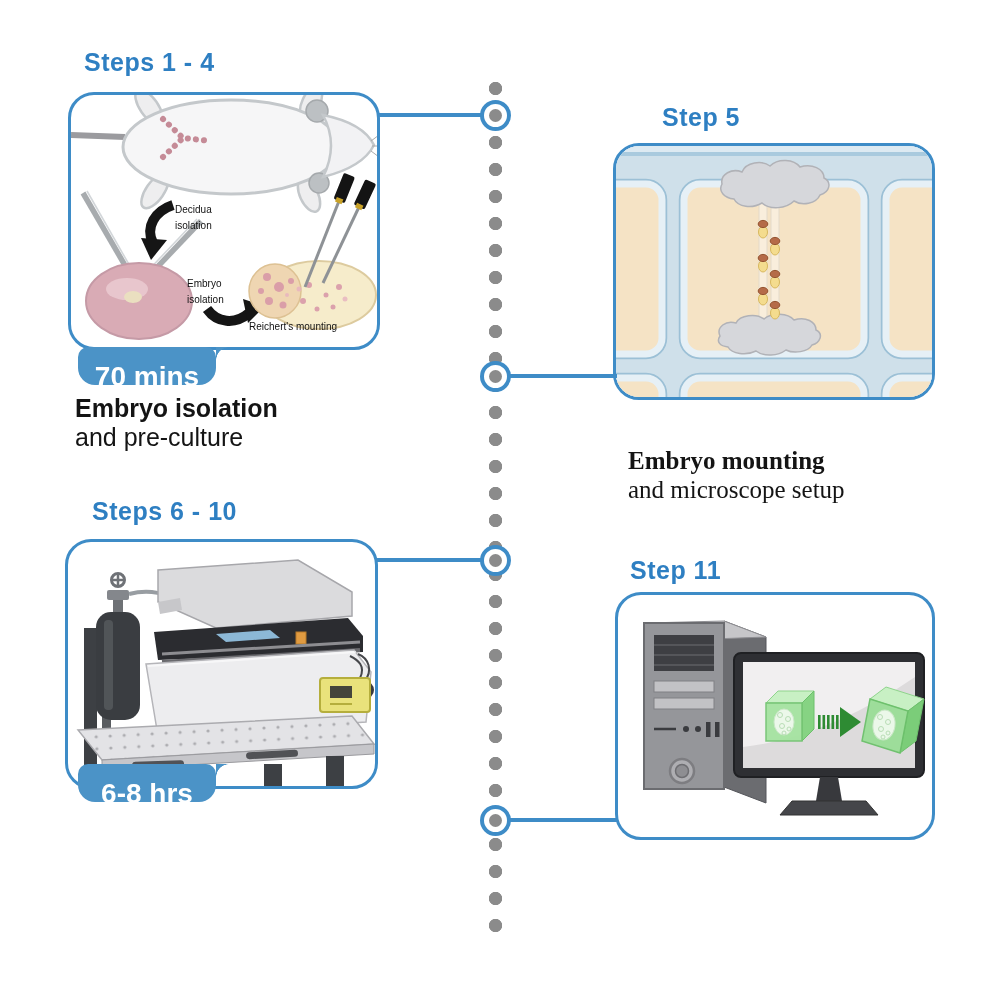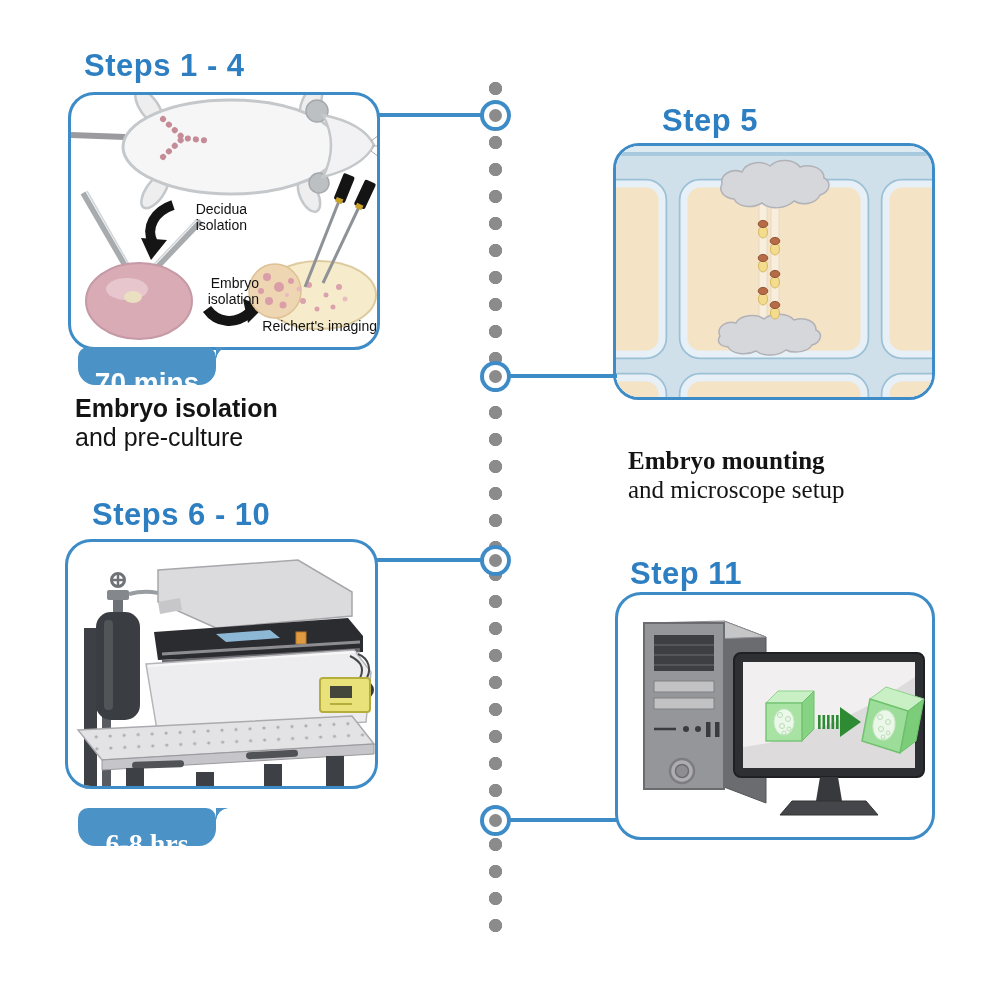--- a/index.html
+++ b/index.html
@@ -22,33 +22,33 @@
   .connector{position:absolute;height:4px;background:var(--border-blue);z-index:2;}
   .ring{position:absolute;width:31px;height:31px;border:4.5px solid var(--border-blue);
     border-radius:50%;background:#fff;z-index:3;}
   .ring::after{content:"";position:absolute;left:50%;top:50%;width:13px;height:13px;
     margin:-6.5px 0 0 -6.5px;border-radius:50%;background:var(--dot-gray);}
 
   
   .panel{position:absolute;border:3.5px solid var(--border-blue);border-radius:26px;
     background:#fff;overflow:hidden;z-index:1;}
   .panel .ill{position:absolute;inset:0;width:100%;height:100%;}
-  .panel-title{position:absolute;font-size:31px;font-weight:bold;color:var(--accent);
+  .panel-title{position:absolute;font-size:25px;font-weight:bold;color:var(--accent);
     letter-spacing:.5px;z-index:2;}
-  .badge{position:absolute;min-width:138px;height:38px;padding:17px 16px;background:var(--badge-blue);
+  .badge{position:absolute;min-width:138px;height:38px;padding:11px 16px;background:var(--badge-blue);
     border-radius:10px 10px 17px 17px;color:#fff;font-size:28px;font-weight:bold;
     text-align:center;line-height:37px;z-index:4;}
   .badge::after{content:"";position:absolute;right:-13px;top:0;width:13px;height:13px;
     background:radial-gradient(circle at 100% 100%,rgba(0,0,0,0) 12.5px,var(--badge-blue) 13px);}
   .caption{position:absolute;color:var(--ink);font-size:25px;line-height:29px;z-index:2;}
   .cap-bold{font-weight:bold;}
   .cap-regular:empty{display:none;}
 
   
-  .ill-label{position:absolute;color:#111;font-size:14px;line-height:15.5px;text-align:right;z-index:2;}
+  .ill-label{position:absolute;color:#111;font-size:10px;line-height:15.5px;text-align:left;z-index:2;}
 </style>
 </head>
 <body>
 
 <div class="canvas">
 
   <div class="timeline-dots"></div>
 
   <div class="connector" style="left:378px;top:113px;width:117px;"></div>
   <div class="connector" style="left:495px;top:374px;width:122px;"></div>
@@ -129,21 +129,21 @@
         <path d="M252,188 L288,112" stroke="#8e9296" stroke-width="3"></path>
         <path d="M234,192 L268,106" stroke="#8e9296" stroke-width="3"></path>
         <rect x="-6" y="-28" width="12" height="28" rx="2" fill="#141414" transform="translate(288,112) rotate(25)"></rect>
         <rect x="-6" y="-28" width="12" height="28" rx="2" fill="#141414" transform="translate(268,106) rotate(22)"></rect>
         <rect x="-3.5" y="-3" width="7" height="5" fill="#c9a227" transform="translate(288,112) rotate(25)"></rect>
         <rect x="-3.5" y="-3" width="7" height="5" fill="#c9a227" transform="translate(268,106) rotate(22)"></rect>
       </g>
     </svg>
     <div class="ill-label" style="left:104px;top:107px;width:72px;">Decidua isolation</div>
     <div class="ill-label" style="left:116px;top:181px;width:72px;">Embryo isolation</div>
-    <div class="ill-label" style="left:178px;top:224px;width:128px;">Reichert's imaging</div>
+    <div class="ill-label" style="left:178px;top:224px;width:128px;">Reichert's mounting</div>
   </div>
   <div class="badge" style="left:78px;top:347px;">70 mins</div>
   <div class="caption" style="left:75px;top:394px;">
     <div class="cap-bold">Embryo isolation</div>
     <div class="cap-regular">and pre-culture</div>
   </div>
 
   <div class="panel-title" style="left:618px;top:103px;margin-left:44px;">Step 5</div>
   <div class="panel" style="left:613px;top:143px;width:322px;height:257px;">
     <svg class="ill" viewBox="0 0 316 251">
@@ -264,21 +264,21 @@
         <polygon points="34,218 306,202 306,212 34,228" fill="#c6c6ca" stroke="#9a9a9e" stroke-width="1"></polygon>
         <rect x="64" y="219" width="52" height="7" rx="3.5" fill="#515256" transform="rotate(-2 90 222)"></rect>
         <rect x="178" y="209" width="52" height="7" rx="3.5" fill="#515256" transform="rotate(-3 204 212)"></rect>
         <rect x="58" y="226" width="18" height="18" fill="#3d4044"></rect>
         <rect x="128" y="230" width="18" height="14" fill="#3d4044"></rect>
         <rect x="196" y="222" width="18" height="22" fill="#3d4044"></rect>
         <rect x="258" y="214" width="18" height="30" fill="#3d4044"></rect>
       </g>
     </svg>
   </div>
-  <div class="badge" style="left:78px;top:808px;font-family:Liberation Serif, serif;">6-8 hrs</div>
+  <div class="badge" style="left:78px;top:764px;">6-8 hrs</div>
 
   <div class="panel-title" style="left:630px;top:556px;">Step 11</div>
   <div class="panel" style="left:615px;top:592px;width:320px;height:248px;">
     <svg class="ill" viewBox="0 0 314 242">
 
       <g>
         <polygon points="106,26 148,42 148,208 106,192" fill="#6b6c70" stroke="#54555a" stroke-width="1"></polygon>
         <polygon points="28,28 106,26 148,42 68,45" fill="#c6c6c9" stroke="#8f8f93" stroke-width="1"></polygon>
         <rect x="26" y="28" width="80" height="166" fill="#95969a" stroke="#6b6c70" stroke-width="2"></rect>
         <rect x="36" y="40" width="60" height="36" fill="#3e3f43"></rect>

